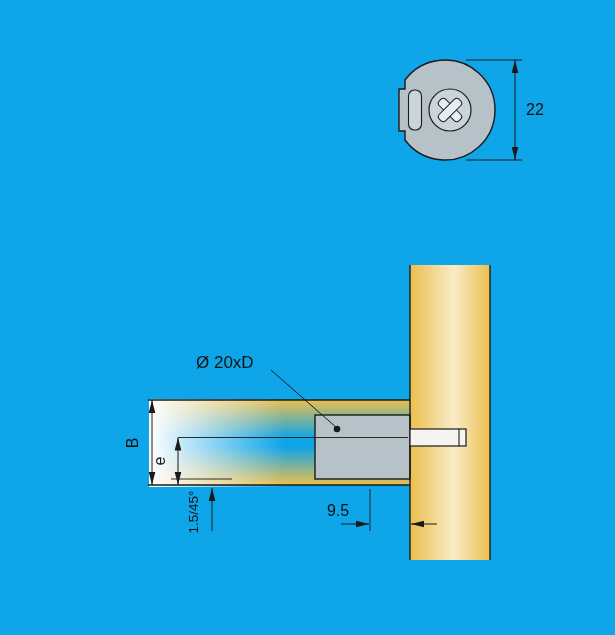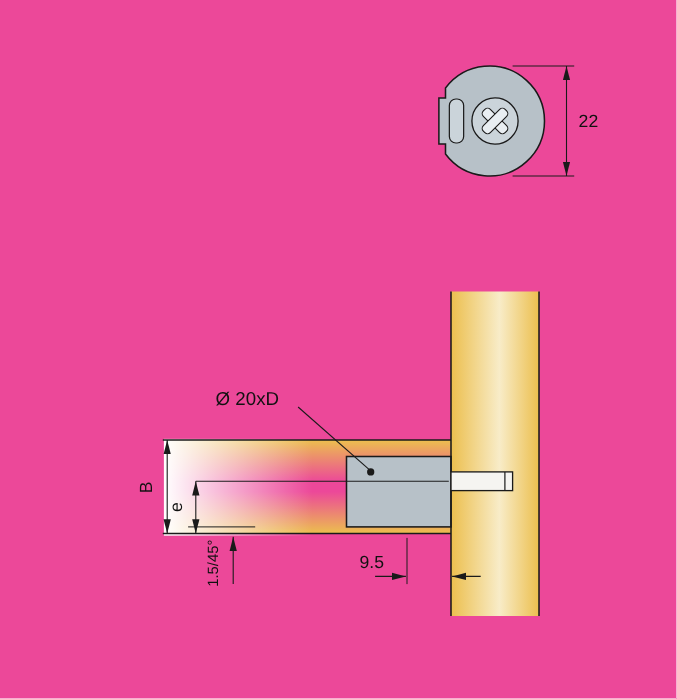--- a/index.html
+++ b/index.html
@@ -4,21 +4,21 @@
 <style>
   html, body {
     margin: 0;
     padding: 0;
     background: #ffffff;
   }
   .canvas {
     position: relative;
     width: 615px;
     height: 635px;
-    background: #ec4899;
+    background: #0ea5e9;
     font-family: "Liberation Sans", sans-serif;
     overflow: hidden;
   }
   svg { display: block; }
   .dim-text {
     font-family: "Liberation Sans", sans-serif;
     font-size: 16px;
     fill: #111111;
     stroke: none;
   }

